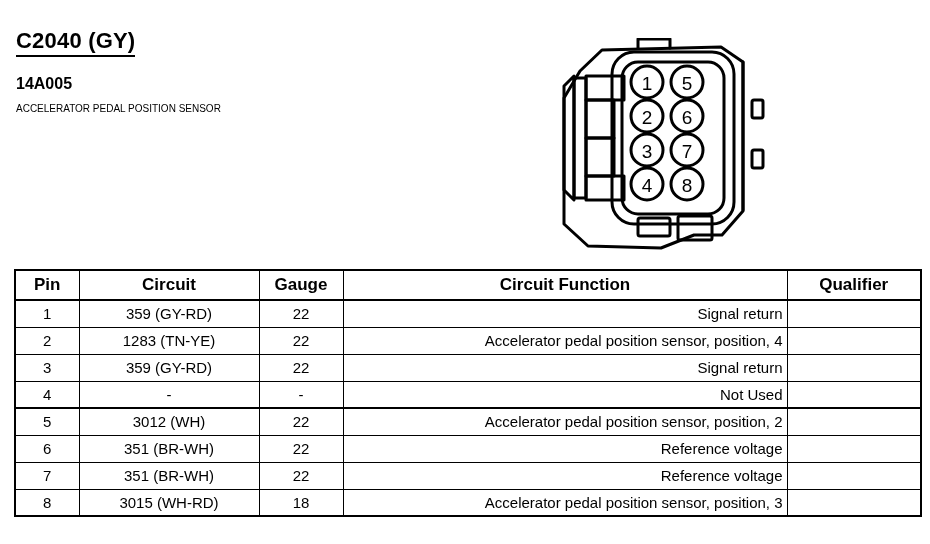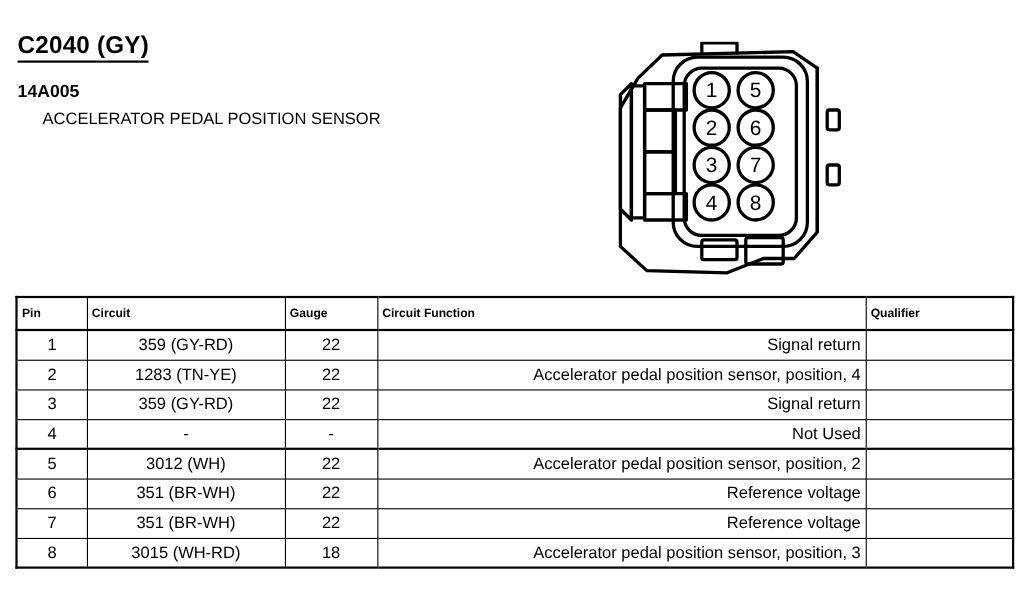--- a/index.html
+++ b/index.html
@@ -33,25 +33,24 @@
     border-bottom: 2px solid #000;
     padding-bottom: 1px;
   }
   #part-number {
     font-size: 16px;
     font-weight: bold;
     line-height: 22px;
     margin-top: 16px;
   }
   #component-name {
-    font-size: 15px;
+    font-size: 10px;
     line-height: 18px;
     margin-top: 5px;
     max-width: 330px;
-    text-align: right;
   }
 
   
   #connector-figure {
     position: absolute;
     left: 540px;
     top: 38px;
     width: 260px;
     height: 215px;
   }
@@ -73,23 +72,23 @@
   table.pin-table td {
     border: 1px solid #000;
     font-size: 15px;
     height: 27px;
     padding: 0 4px;
     vertical-align: middle;
     box-sizing: border-box;
   }
   table.pin-table th {
     font-weight: bold;
-    font-size: 11px;
+    font-size: 17px;
     height: 30px;
-    text-align: left;
+    text-align: center;
     border-bottom: 2px solid #000;
   }
   table.pin-table tbody td {
     text-align: center;
   }
   table.pin-table tbody td.fn-cell {
     text-align: right;
     padding-left: 6px;
   }
   table.pin-table tbody tr.thick-bottom td {

